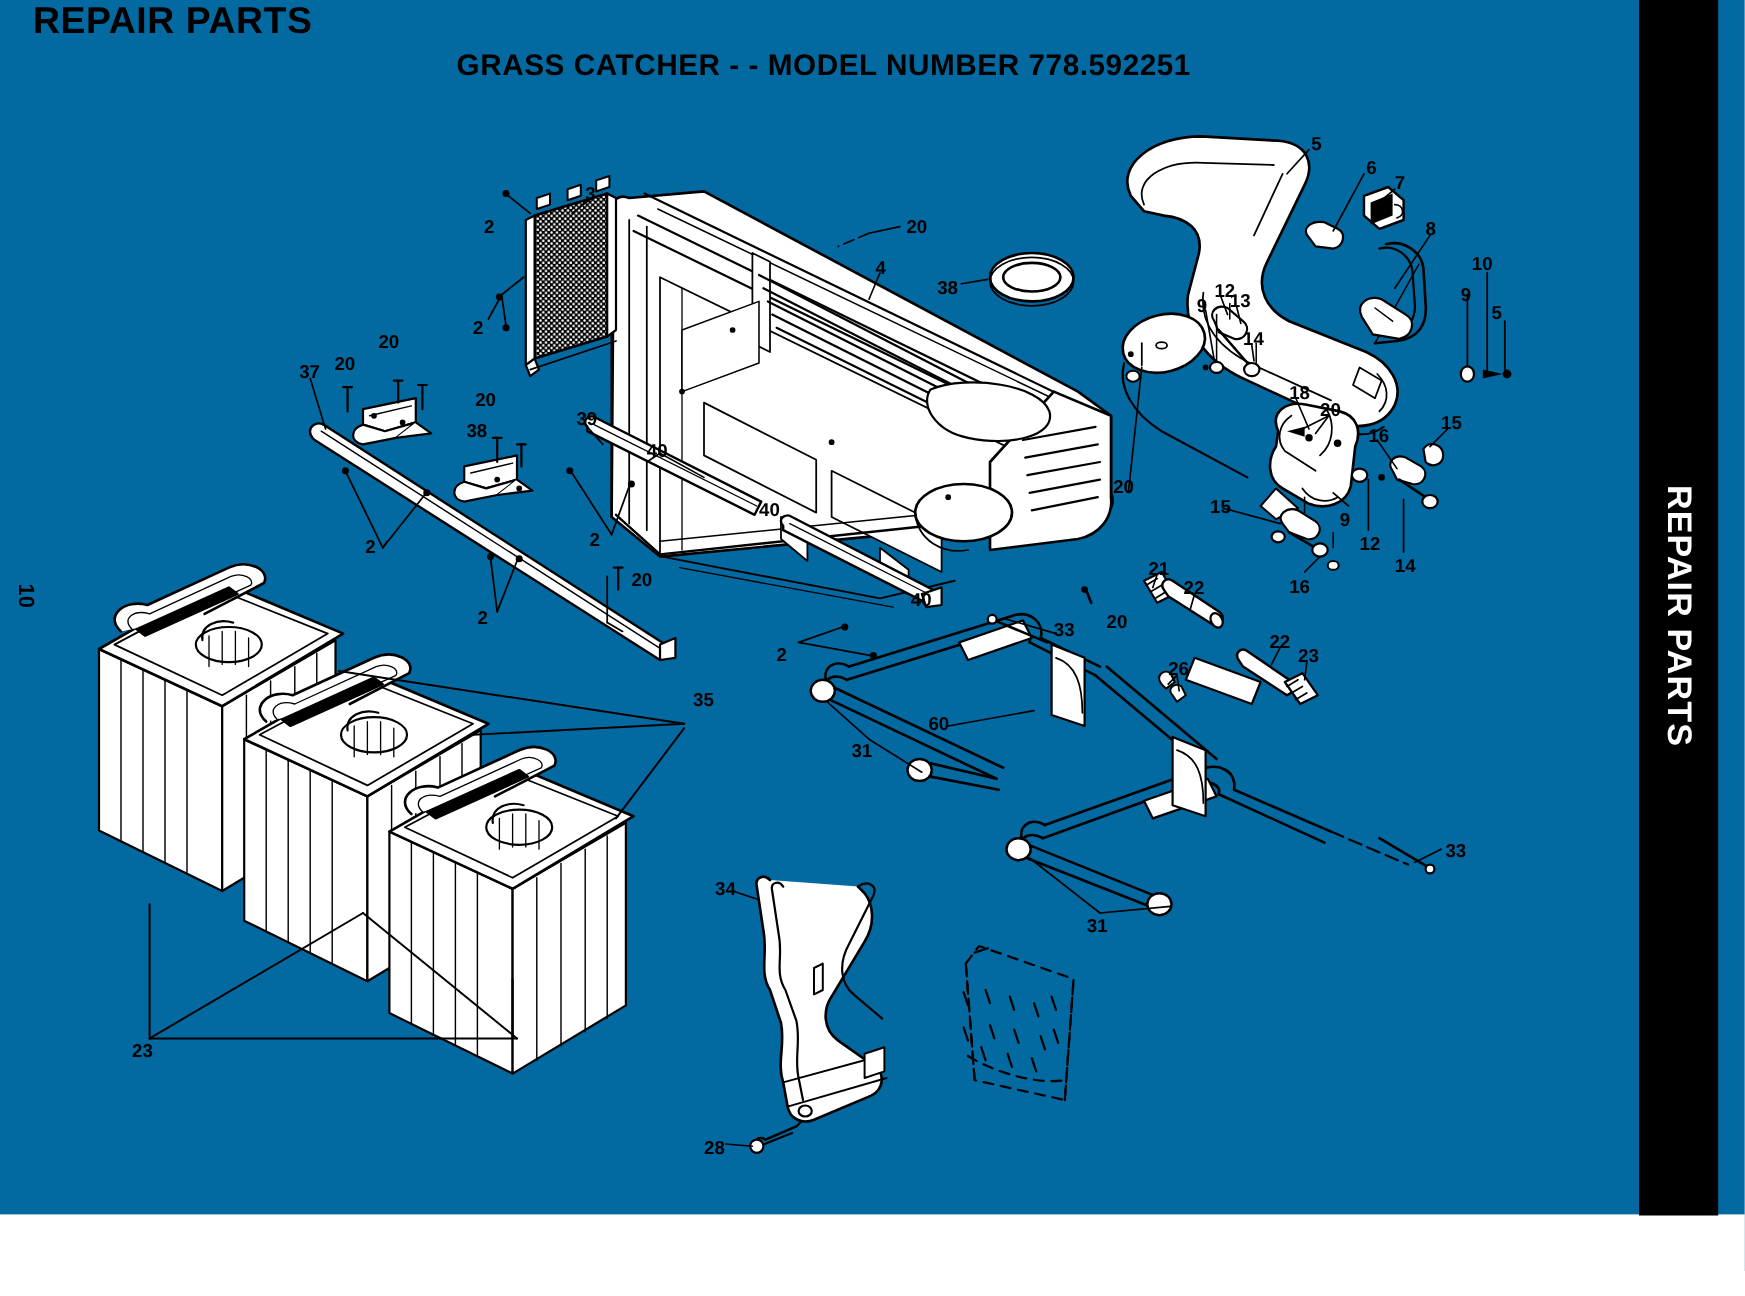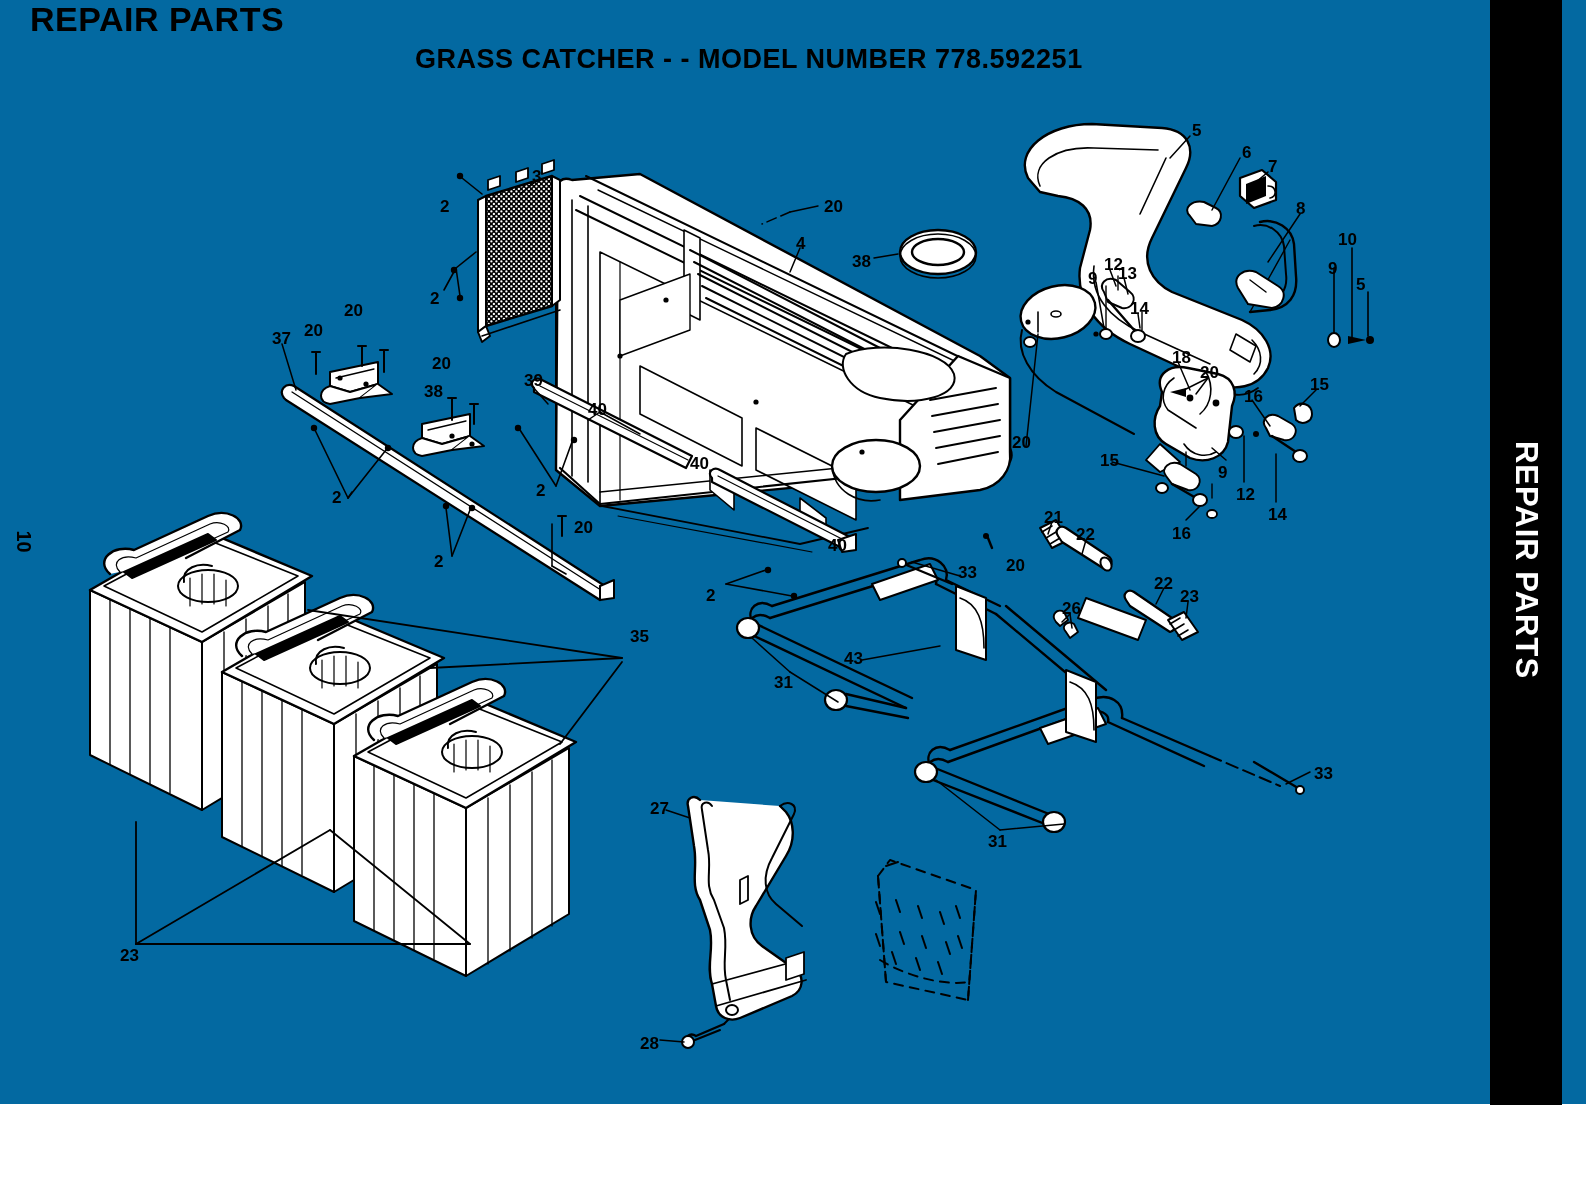--- a/index.html
+++ b/index.html
@@ -563,22 +563,22 @@
     <div class="callout" style="left:706px;top:587px">2</div>
     <div class="callout" style="left:828px;top:537px">40</div>
     <div class="callout" style="left:1006px;top:557px">20</div>
     <div class="callout" style="left:958px;top:564px">33</div>
     <div class="callout" style="left:1044px;top:509px">21</div>
     <div class="callout" style="left:1076px;top:526px">22</div>
     <div class="callout" style="left:1154px;top:575px">22</div>
     <div class="callout" style="left:1180px;top:588px">23</div>
     <div class="callout" style="left:1062px;top:600px">26</div>
     <div class="callout" style="left:630px;top:628px">35</div>
-    <div class="callout" style="left:844px;top:650px">43</div>
+    <div class="callout" style="left:844px;top:650px">60</div>
     <div class="callout" style="left:774px;top:674px">31</div>
     <div class="callout" style="left:1314px;top:765px">33</div>
     <div class="callout" style="left:988px;top:833px">31</div>
-    <div class="callout" style="left:650px;top:800px">27</div>
+    <div class="callout" style="left:650px;top:800px">34</div>
     <div class="callout" style="left:640px;top:1035px">28</div>
     <div class="callout" style="left:120px;top:947px">23</div>
   </div>
 
 </div>
 
 </body></html>

